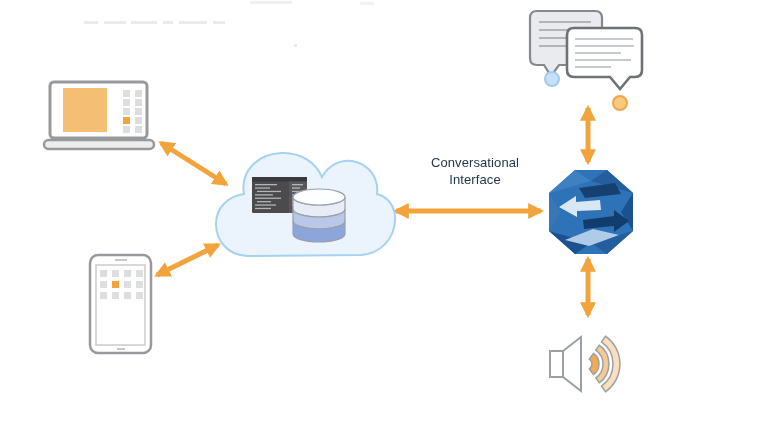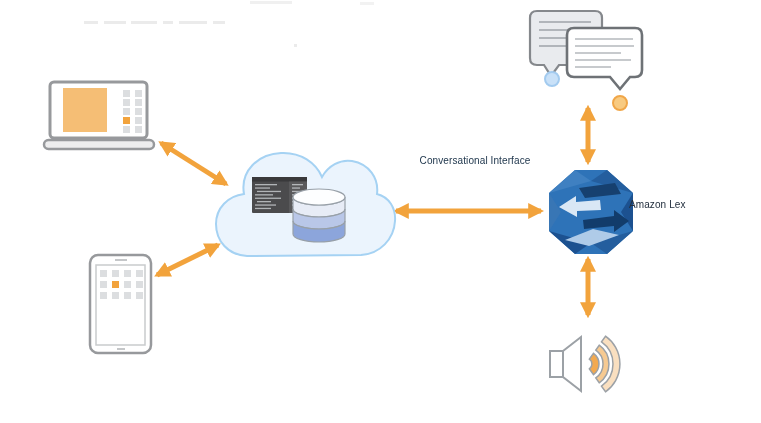--- a/index.html
+++ b/index.html
@@ -3,21 +3,21 @@
 <meta charset="utf-8">
 <style>
   html,body{margin:0;padding:0;background:#fff;}
   .canvas{
     position:relative;width:761px;height:423px;background:#ffffff;overflow:hidden;
     font-family:"Liberation Sans",sans-serif;
   }
   .icon{position:absolute;}
   .label{
     position:absolute;
-    font-size:10px;line-height:1.28;font-weight:500;letter-spacing:.1px;
+    font-size:13px;line-height:1.28;font-weight:500;letter-spacing:.1px;
     color:var(--label-text,#21384E);text-align:center;
   }
   .label-lex{white-space:nowrap;text-align:left;color:var(--lex-label-text,#232F3E);}
   .arrow-line{stroke:var(--arrow,#F2A33C);stroke-width:5;fill:none;}
   .arrowhead{fill:var(--arrow,#F2A33C);}
   .artifact{position:absolute;background:#ebebeb;pointer-events:none;}
 </style>
 </head>
 <body>
 
@@ -171,15 +171,14 @@
     <g stroke="#9CA1A6" stroke-width="1.5">
       <path d="M53.5 33.4 A13 13 0 0 1 53.5 54.6 L49.4 48.9 A6 6 0 0 0 49.4 39.1 Z" fill="#F2A94F"></path>
       <path d="M59.2 25.2 A23 23 0 0 1 59.2 62.8 L55.8 57.9 A17 17 0 0 0 55.8 30.1 Z" fill="#F6CA92"></path>
       <path d="M65.5 16.2 A34 34 0 0 1 65.5 71.8 L61.5 66.1 A27 27 0 0 0 61.5 21.9 Z" fill="#F9DFC0"></path>
     </g>
   </svg>
 
 
   <div class="label" style="left:408px;top:155px;width:134px;">Conversational Interface</div>
 
-  <div class="label label-lex" style="left:629px;top:199px;width:120px;">Amazon Lex</div>
 
 </div>
 
 </body></html>

